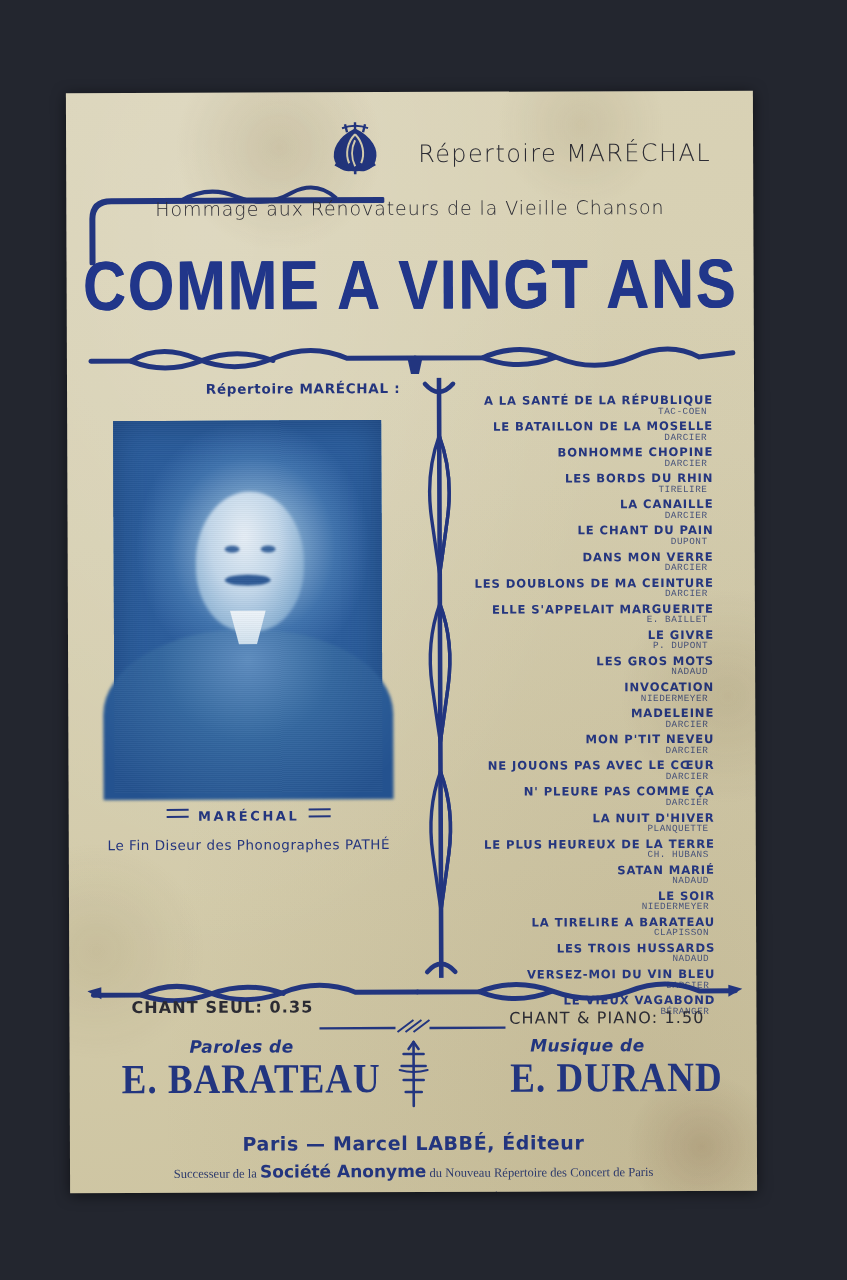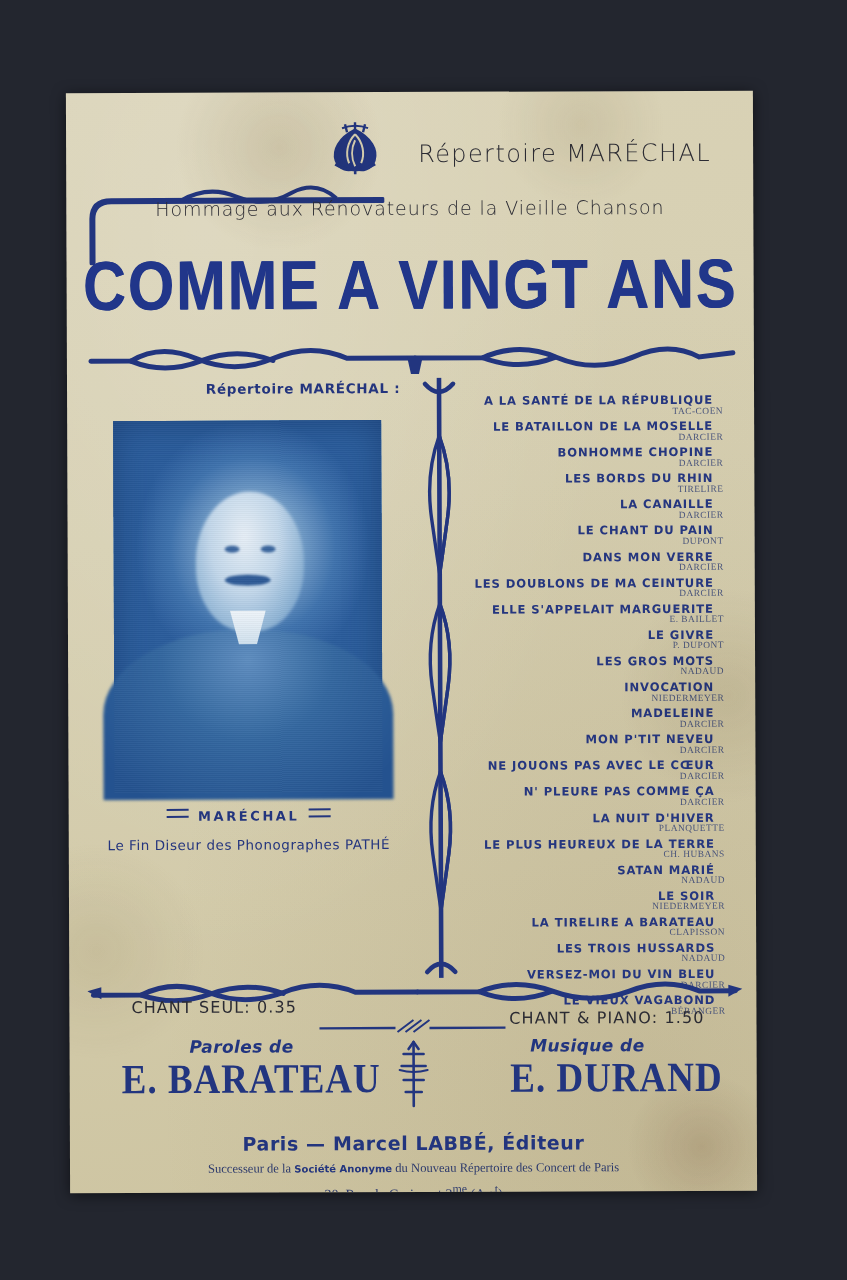--- a/index.html
+++ b/index.html
@@ -114,48 +114,48 @@
 
   
   .songs{position:absolute;left:400px;top:14px;width:262px;}
   .song{position:relative;height:26.1px;}
   .song .t{
     position:absolute;right:16px;top:0;white-space:nowrap;
     font-size:11.6px;font-weight:bold;letter-spacing:.9px;color:#25367f;
     font-family:"DejaVu Sans",sans-serif;
   }
   .song .c{
-    position:absolute;right:6px;top:12.5px;white-space:nowrap;
+    position:absolute;right:22px;top:12.5px;white-space:nowrap;
     font-size:9.4px;letter-spacing:.5px;color:#3d4a78;
-    font-family:Liberation Serif, serif;opacity:.92;
+    font-family:Liberation Mono, monospace;opacity:.92;
   }
 
   
   .prices{position:absolute;left:0;top:905px;width:100%;height:30px;}
   .price-l{position:absolute;left:62px;top:0;font-size:16px;letter-spacing:1.1px;
-    color:#2b2b33;font-family:"DejaVu Sans",sans-serif;}
+    color:#2b2b33;font-family:"DejaVu Sans",sans-serif;font-weight:bold;}
   .price-r{position:absolute;right:52px;top:12px;font-size:16px;letter-spacing:1.1px;
     color:#2b2b33;font-family:"DejaVu Sans",sans-serif;}
 
   
   .credits{position:absolute;left:0;top:940px;width:100%;}
   .lab{position:absolute;top:4px;font-size:17px;font-weight:bold;font-style:italic;
     color:#22357f;letter-spacing:.4px;font-family:"DejaVu Sans",sans-serif;}
   .lab.l{left:120px;} .lab.r{right:112px;}
   .nm{position:absolute;top:22px;font-size:37px;font-weight:bold;letter-spacing:1px;
     color:#22357f;font-family:"Liberation Serif",serif;transform:scaleY(1.12);transform-origin:50% 0;}
   .nm.l{left:52px;} .nm.r{right:34px;}
 
   
   .pub{position:absolute;left:0;top:1040px;width:100%;text-align:center;}
   .pub1{font-size:19px;font-weight:bold;letter-spacing:.6px;color:#23357e;
     font-family:"DejaVu Sans",sans-serif;}
   .pub2{margin-top:7px;font-size:12.6px;color:#2d3a6c;
     font-family:"Liberation Serif",serif;}
-  .pub2 b{font-family:"DejaVu Sans",sans-serif;font-size:10px;color:#23357e;text-align:center;}
+  .pub2 b{font-family:"DejaVu Sans",sans-serif;font-size:17px;color:#23357e;text-align:center;}
   .pub3{margin-top:6px;font-size:14px;color:#2d3a6c;font-family:"Liberation Serif",serif;}
   .pub3 sup{font-size:12px;}
 
   svg{display:block;}
   .ornsvg{position:absolute;}
 </style>
 </head>
 <body>
 
 <div class="scene">

